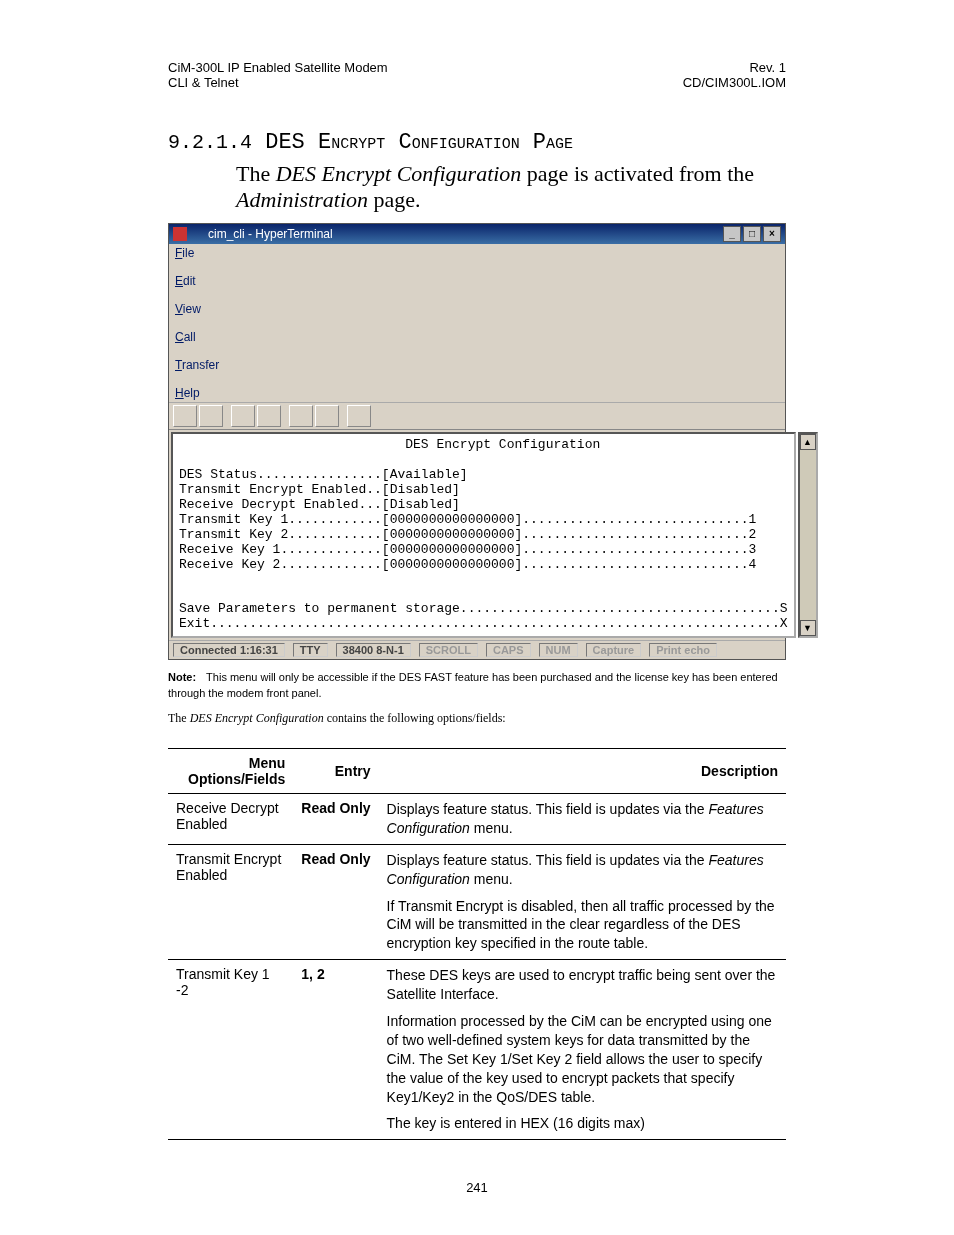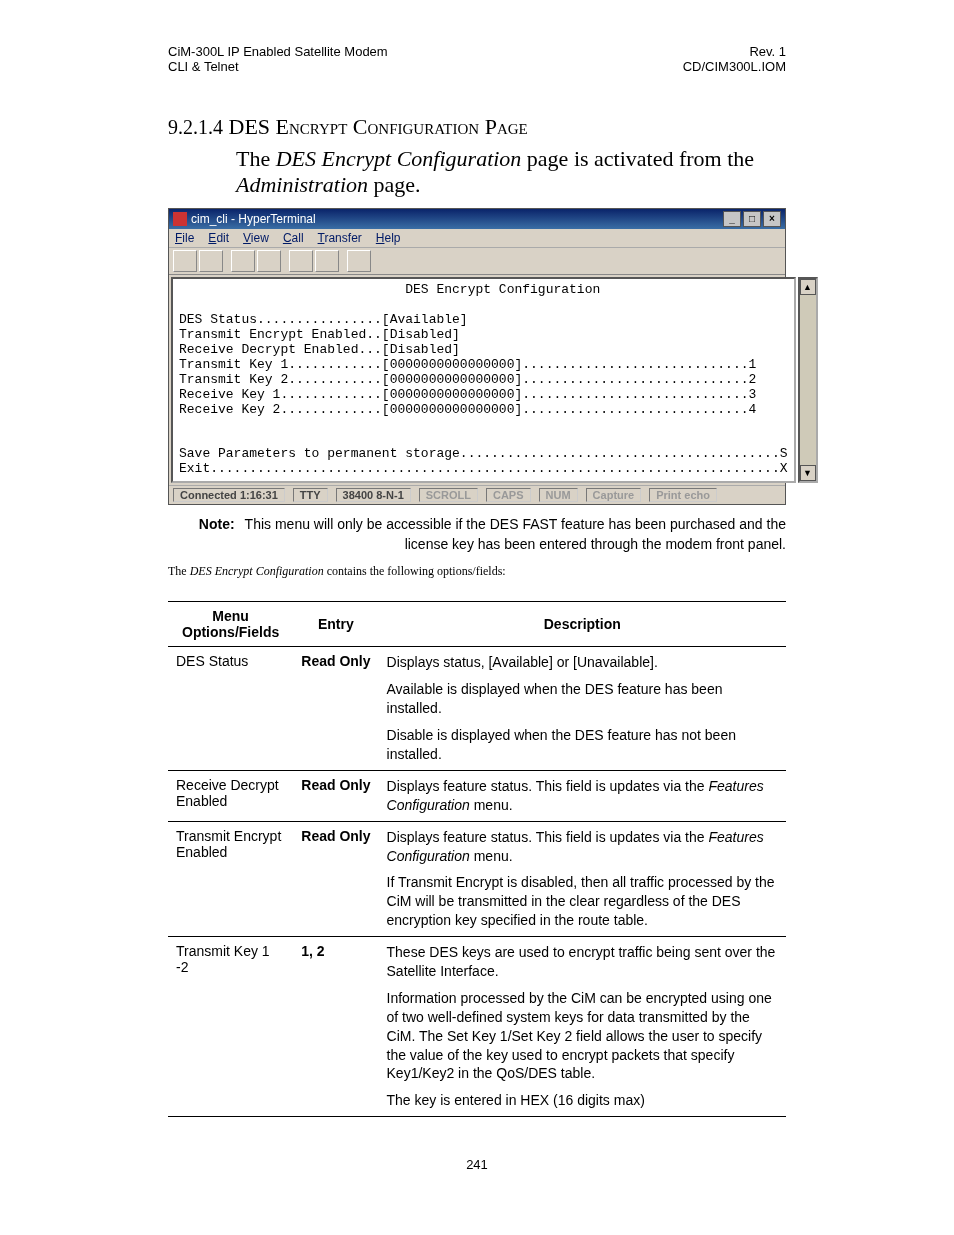--- a/index.html
+++ b/index.html
@@ -7,36 +7,36 @@
     padding: 0;
     background: #fff;
     font-family: Arial, Helvetica, sans-serif;
     color: #000;
   }
   .page {
     width: 838px;
     min-height: 1235px;
     margin: 0 auto;
     box-sizing: border-box;
-    padding: 44px 110px 40px 110px;
+    padding: 60px 110px 40px 110px;
     position: relative;
   }
   .running-head {
     display: flex;
     justify-content: space-between;
     font-size: 13px;
     margin-bottom: 40px;
   }
   .running-head .left, .running-head .right {
     display: flex;
     flex-direction: column;
   }
   .running-head .right { text-align: right; }
   h2.section-title {
-    font-family: Liberation Serif, serif;
+    font-family: Liberation Mono, monospace;
     font-weight: normal;
     font-size: 22px;
     margin: 20px 0 6px 0;
   }
   h2.section-title .num {
     font-size: 20px;
   }
   h2.section-title .smallcaps {
     font-variant: small-caps;
   }
@@ -45,24 +45,23 @@
     font-size: 22px;
     margin: 4px 0 10px 68px;
   }
   p.body2 {
     font-family: Liberation Serif, serif;
     font-size: 12px;
     margin: 10px 0 22px 0;
   }
   .italic { font-style: italic; }
   .note {
-    font-size: 14px;
+    font-size: 11px;
     margin: 10px 0 4px 0;
     line-height: 1.4;
-    text-align: right;
   }
   .note .label { font-weight: bold; padding-right: 10px; }
 
   
   .ht-window {
     border: 1px solid #555;
     background: #d9d2c6;
     font-family: Tahoma, Arial, sans-serif;
     font-size: 12px;
     margin: 4px 0 8px 0;
@@ -72,21 +71,21 @@
     color: #fff;
     display: flex;
     align-items: center;
     justify-content: space-between;
     padding: 2px 4px;
     font-size: 12px;
   }
   .ht-titlebar .left {
     display: flex;
     align-items: center;
-    gap: 4px;
+    gap: 21px;
   }
   .ht-titlebar .icon {
     width: 14px; height: 14px;
     background: #c33;
     display: inline-block;
   }
   .ht-titlebar .btns {
     display: flex;
     gap: 2px;
   }
@@ -102,20 +101,21 @@
     color: #000;
     line-height: 1;
   }
   .ht-menubar {
     background: #d9d2c6;
     padding: 2px 6px;
     color: #001a66;
     display: flex;
     gap: 14px;
     border-bottom: 1px solid #aaa;
+    flex-direction: column;
   }
   .ht-menubar span { text-decoration: underline; text-decoration-color: transparent; }
   .ht-menubar span::first-letter { text-decoration: underline; }
   .ht-toolbar {
     background: #d9d2c6;
     padding: 2px 4px;
     display: flex;
     gap: 2px;
     border-bottom: 1px solid #888;
   }
@@ -182,21 +182,21 @@
   .ht-statusbar .cell.disabled { color: #999; }
 
   
   table.opts {
     border-collapse: collapse;
     width: 100%;
     font-size: 14px;
     margin-top: 8px;
   }
   table.opts th {
-    text-align: center;
+    text-align: right;
     border-top: 1px solid #000;
     border-bottom: 1px solid #000;
     padding: 6px 8px;
     font-weight: bold;
   }
   table.opts td {
     vertical-align: top;
     padding: 6px 8px;
     border-bottom: 1px solid #000;
   }
@@ -309,29 +309,20 @@
 
   <table class="opts">
     <thead>
       <tr>
         <th>Menu Options/Fields</th>
         <th>Entry</th>
         <th>Description</th>
       </tr>
     </thead>
     <tbody>
-      <tr>
-        <td>DES Status</td>
-        <td class="entry">Read Only</td>
-        <td>
-          <p>Displays status, [Available] or [Unavailable].</p>
-          <p>Available is displayed when the DES feature has been installed.</p>
-          <p>Disable is displayed when the DES feature has not been installed.</p>
-        </td>
-      </tr>
       <tr>
         <td>Receive Decrypt Enabled</td>
         <td class="entry">Read Only</td>
         <td>
           <p><span>Displays feature status. This field is updates via the </span><span class="italic">Features Configuration</span><span> menu.</span></p>
         </td>
       </tr>
       <tr>
         <td>Transmit Encrypt Enabled</td>
         <td class="entry">Read Only</td>

